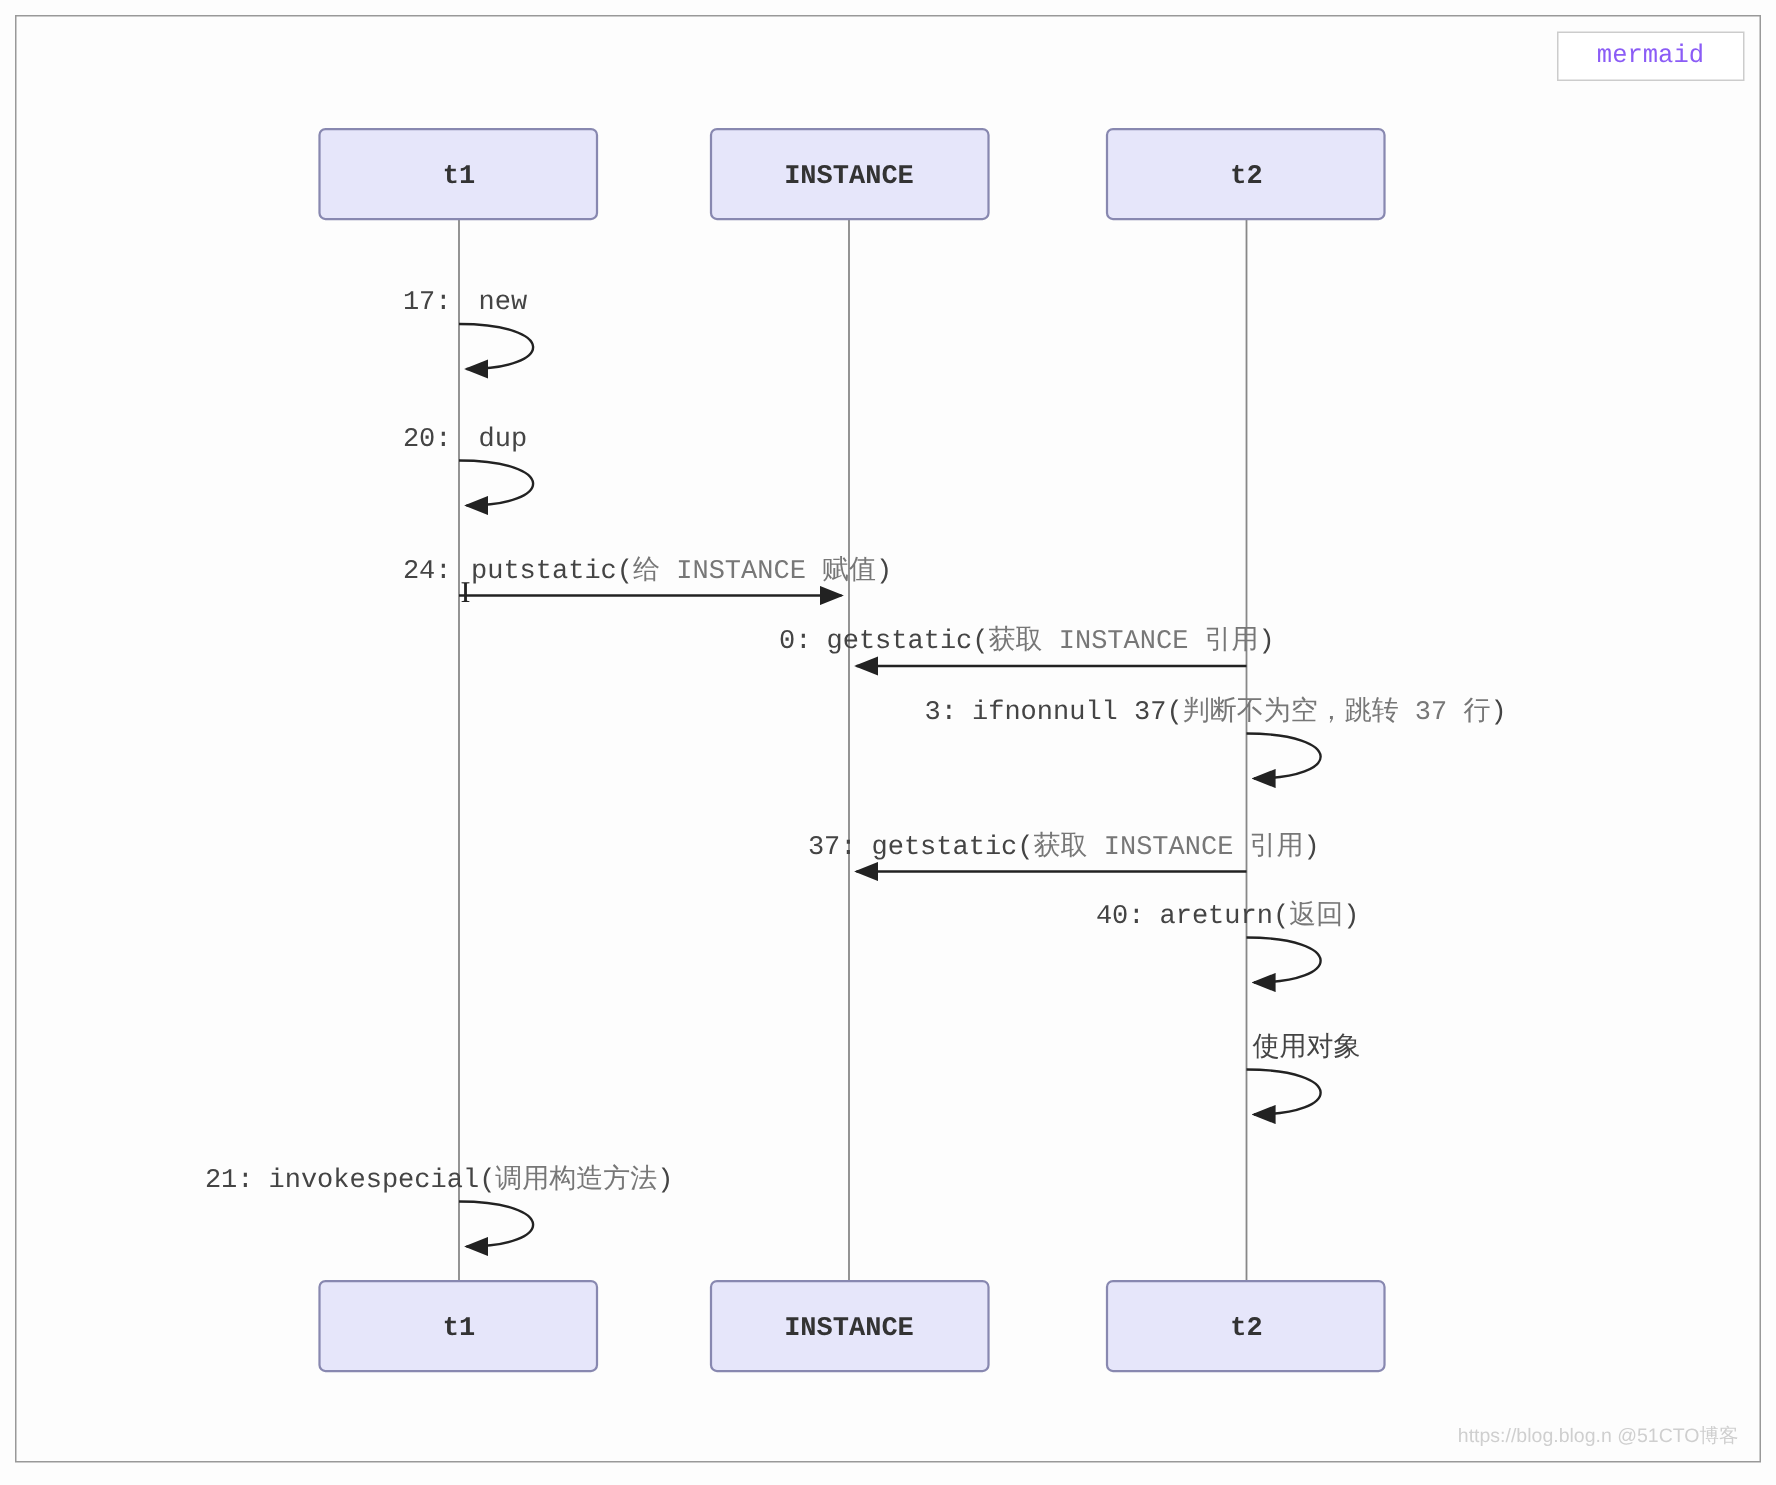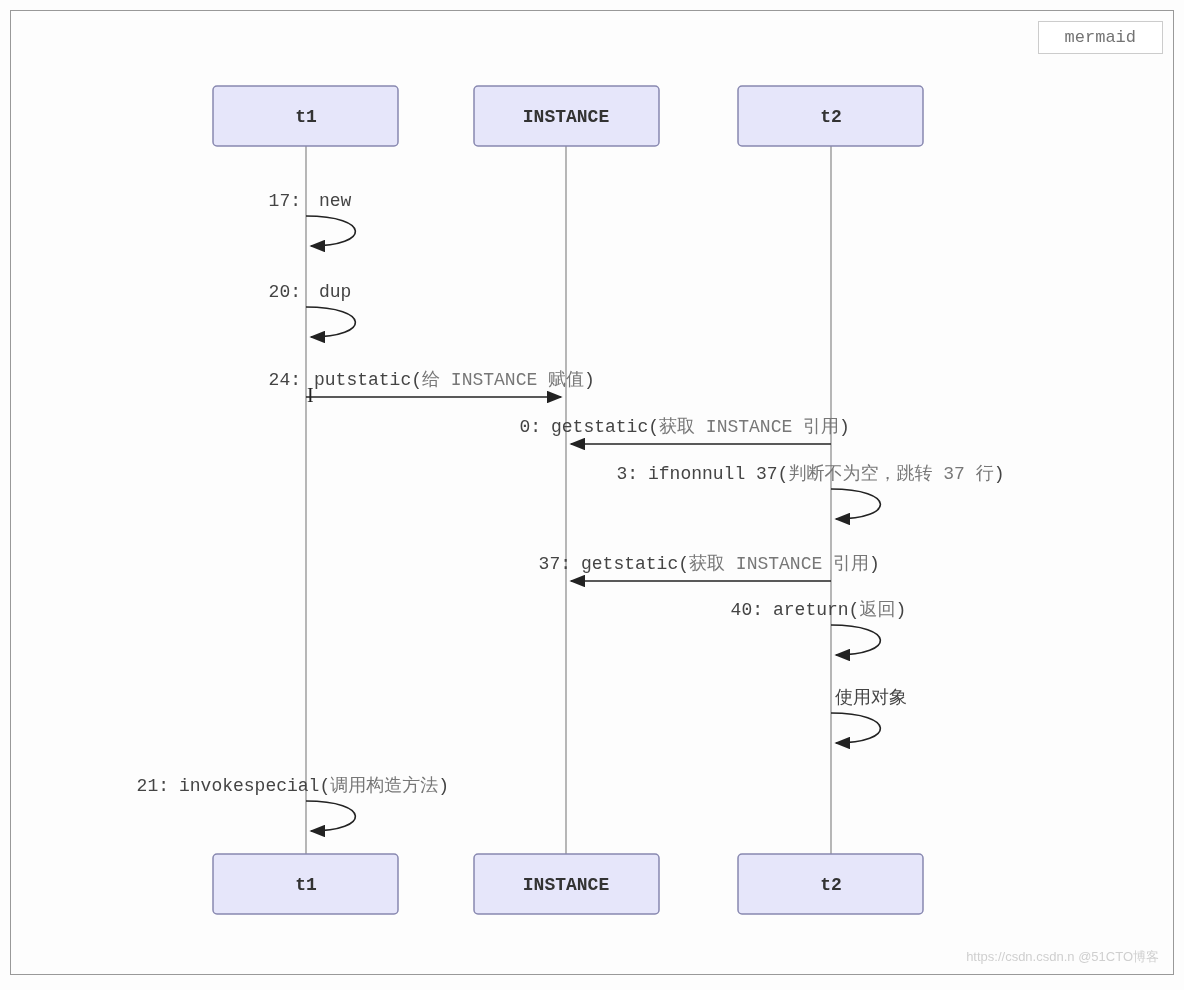--- a/index.html
+++ b/index.html
@@ -16,21 +16,21 @@
     box-sizing: border-box;
   }
   .tag {
     position: absolute;
     top: 10px;
     right: 10px;
     border: 1px solid #ccc;
     background: #fff;
     padding: 6px 26px;
     font-family: "Courier New", monospace;
-    color: #737373;
+    color: #8b5cf6;
     font-size: 17px;
   }
   svg { display: block; }
   .actor-box {
     fill: #e6e6fa;
     stroke: #8888b0;
     stroke-width: 1.5;
     rx: 4; ry: 4;
   }
   .actor-text {
@@ -177,14 +177,14 @@
       <text class="msg-text" x="168" y="780">
         <tspan>invokespecial(</tspan><tspan class="cn">调用构造方法</tspan><tspan>)</tspan>
       </text>
       <path class="arrow-solid" d="M 295 790 C 360 790, 360 820, 300 820" marker-end="url(#arrowhead)"></path>
     </g>
 
   </svg>
 
   <span class="cursor-beam" style="left:296px; top:373px;">I</span>
 
-  <div class="watermark">https://csdn.csdn.n @51CTO博客</div>
+  <div class="watermark">https://blog.blog.n @51CTO博客</div>
 </div>
 
 </body></html>

